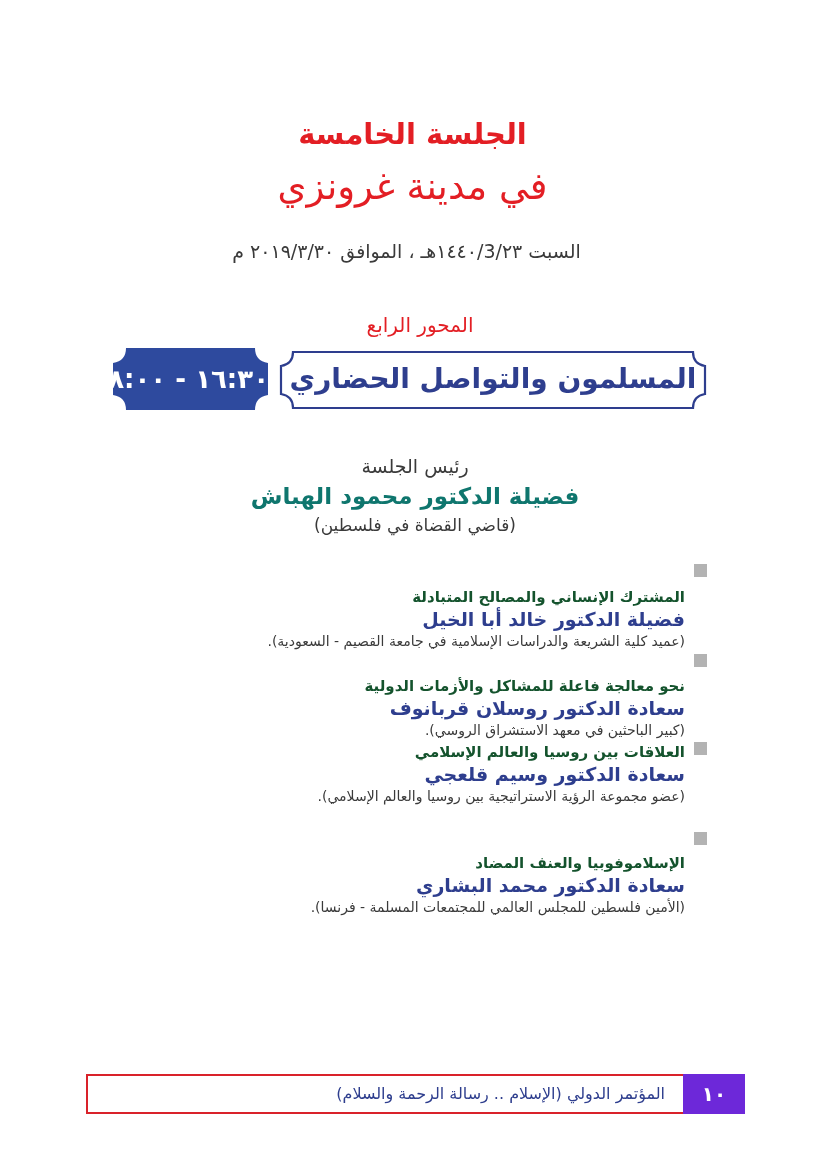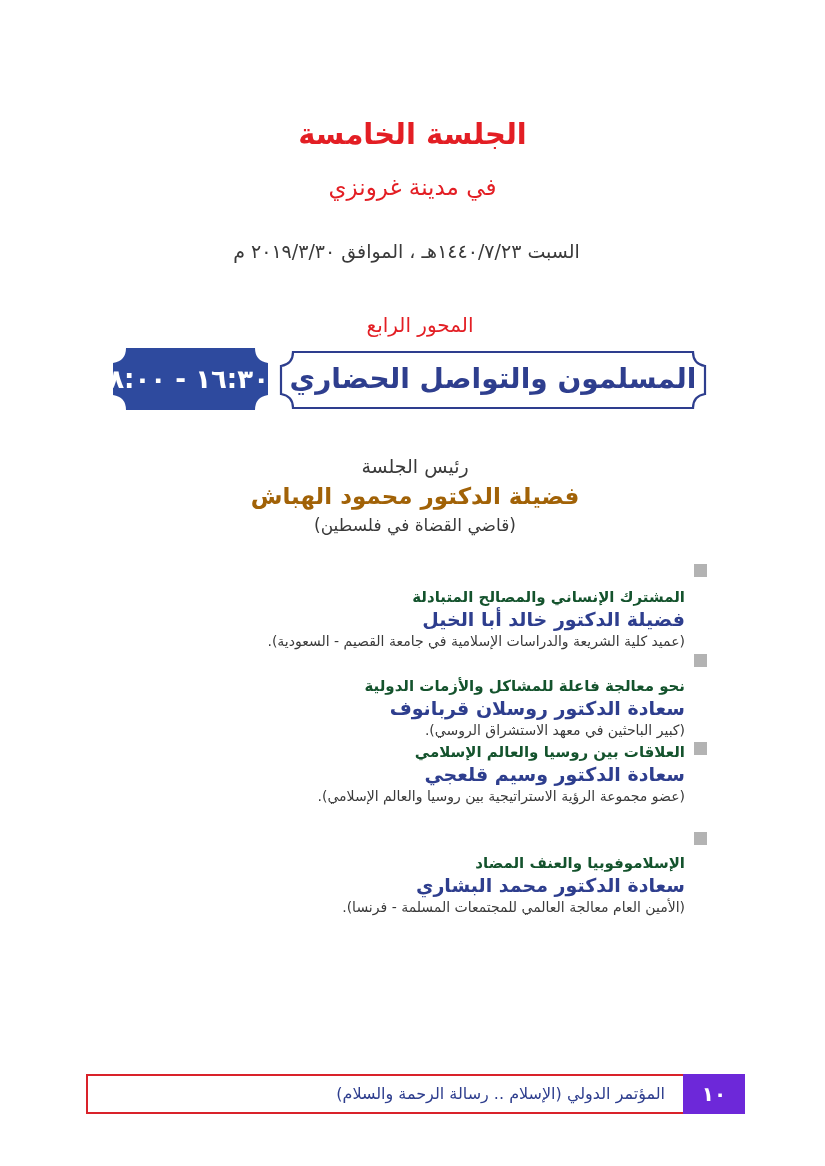--- a/index.html
+++ b/index.html
@@ -25,21 +25,21 @@
     }
     .session-title {
       top: 114px;
       font-size: 29px;
       font-weight: bold;
       color: #e31e24;
       line-height: 40px;
     }
     .session-city {
       top: 167px;
-      font-size: 23px;
+      font-size: 37px;
       color: #e31e24;
       line-height: 40px;
     }
     .session-date {
       top: 236px;
       left: 214px;
       width: 385px;
       font-size: 19px;
       color: #3a3a3a;
       line-height: 30px;
@@ -105,21 +105,21 @@
       font-size: 19px;
       color: #3a3a3a;
       line-height: 28px;
     }
     .chair-name {
       top: 480px;
       left: 240px;
       width: 350px;
       font-size: 23px;
       font-weight: bold;
-      color: #a16207;
+      color: #0f766e;
       line-height: 32px;
     }
     .chair-role {
       top: 512px;
       left: 290px;
       width: 250px;
       font-size: 17px;
       color: #3a3a3a;
       line-height: 26px;
     }
@@ -192,21 +192,21 @@
       direction: rtl;
     }
   </style>
 </head>
 <body>
 
 <div>
 
   <div class="center-line session-title">الجلسة الخامسة</div>
   <div class="center-line session-city">في مدينة غرونزي</div>
-  <div class="center-line session-date">السبت ١٤٤٠/٧/٢٣هـ ، الموافق ٢٠١٩/٣/٣٠ م</div>
+  <div class="center-line session-date">السبت ١٤٤٠/3/٢٣هـ ، الموافق ٢٠١٩/٣/٣٠ م</div>
 
   <div class="center-line axis-label">المحور الرابع</div>
 
   <div class="axis-frame">
     <svg width="432" height="60" viewBox="0 0 432 60">
       <path d="M16 2 H416 Q416 14 428 16 V44 Q416 46 416 58 H16 Q16 46 4 44 V16 Q16 14 16 2 Z" fill="#ffffff" stroke="#2e3e8e" stroke-width="2.2"></path>
     </svg>
     <div class="axis-frame-text">المسلمون والتواصل الحضاري</div>
   </div>
 
@@ -239,21 +239,21 @@
   <div class="talk" style="top:741px;">
     <div class="talk-title">العلاقات بين روسيا والعالم الإسلامي</div>
     <div class="talk-speaker">سعادة الدكتور وسيم قلعجي</div>
     <div class="talk-affil">(عضو مجموعة الرؤية الاستراتيجية بين روسيا والعالم الإسلامي).</div>
   </div>
 
   <div class="bullet" style="top:832px;"></div>
   <div class="talk" style="top:852px;">
     <div class="talk-title">الإسلاموفوبيا والعنف المضاد</div>
     <div class="talk-speaker">سعادة الدكتور محمد البشاري</div>
-    <div class="talk-affil">(الأمين العام معالجة العالمي للمجتمعات المسلمة - فرنسا).</div>
+    <div class="talk-affil">(الأمين فلسطين للمجلس العالمي للمجتمعات المسلمة - فرنسا).</div>
   </div>
 
   <div class="footer-box">
     <div class="footer-page">١٠</div>
     <div class="footer-text">المؤتمر الدولي (الإسلام .. رسالة الرحمة والسلام)</div>
   </div>
 
 </div>
 
 </body></html>

